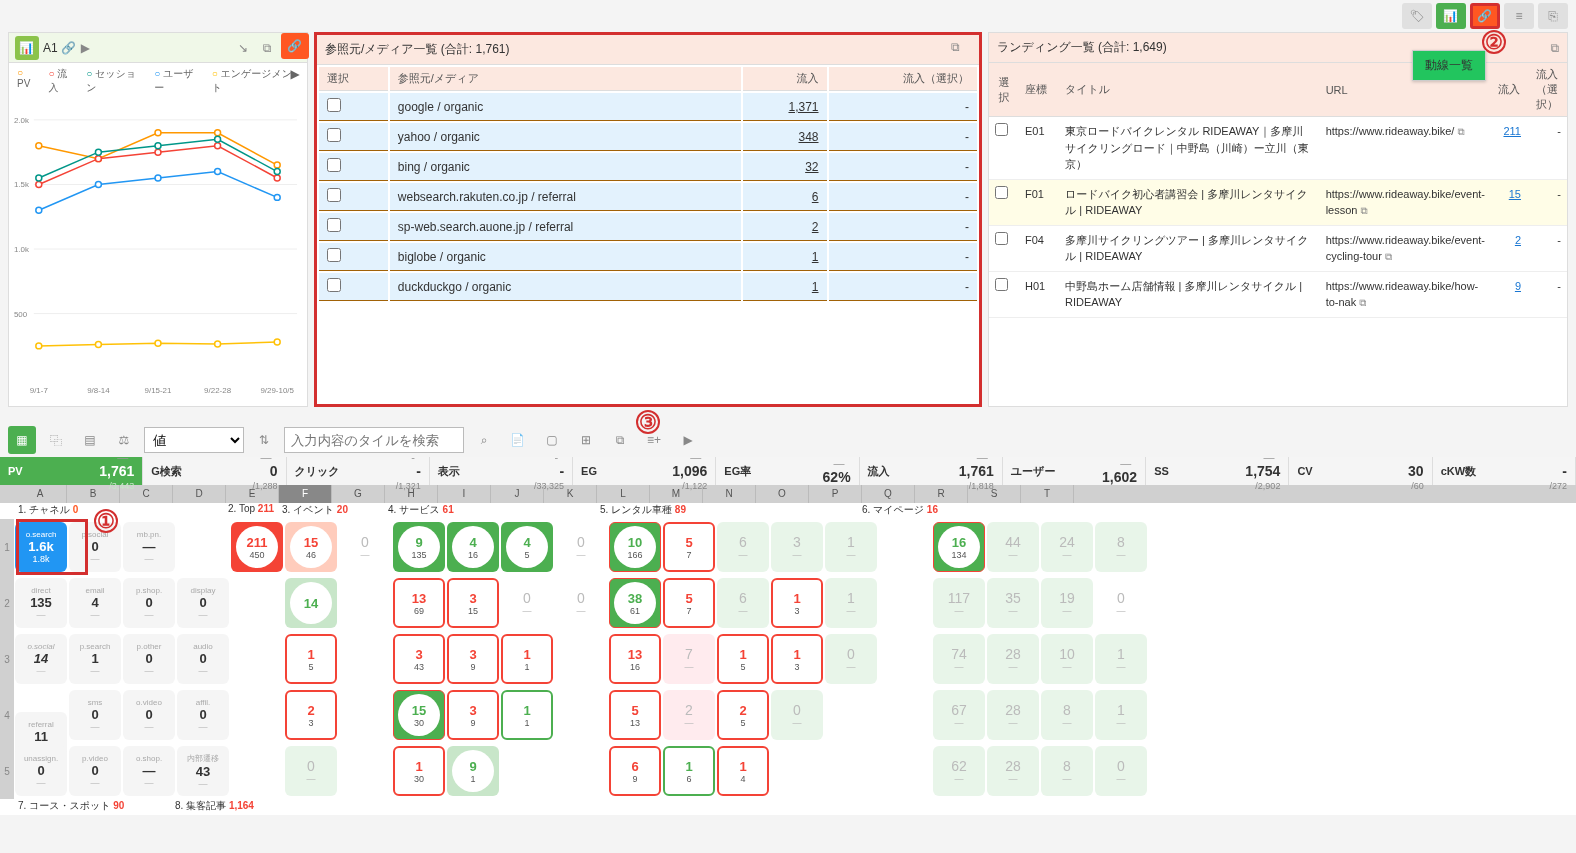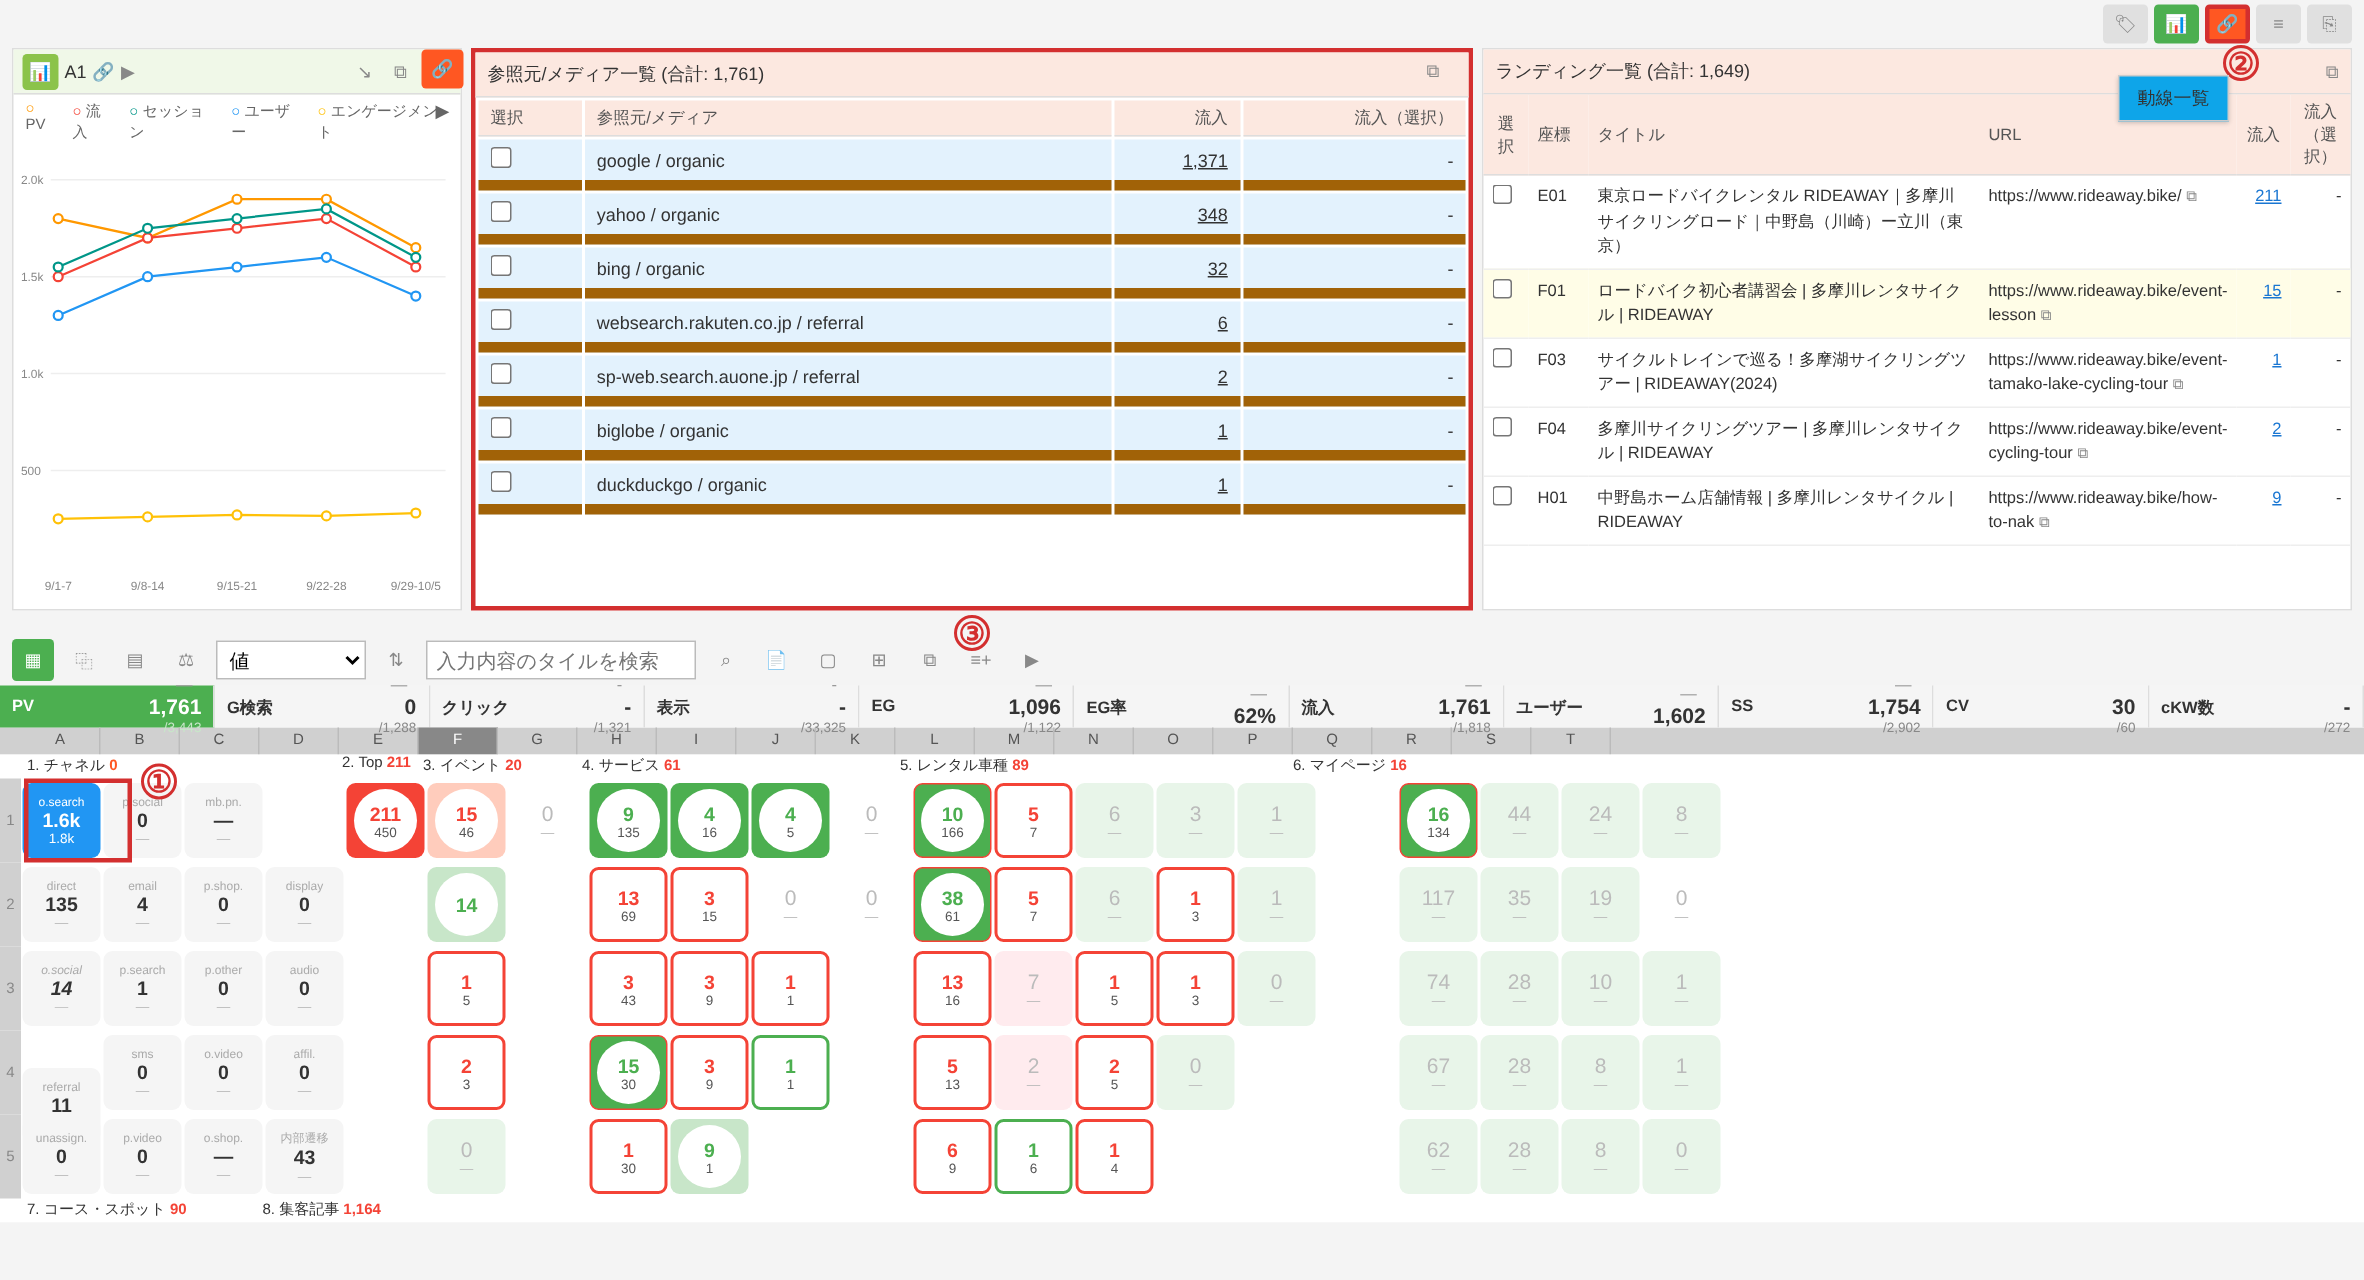--- a/index.html
+++ b/index.html
@@ -4,21 +4,21 @@
 <style>
 * { box-sizing: border-box; margin: 0; padding: 0; font-family: 'Hiragino Sans', 'Meiryo', sans-serif; }
 body { background: #f4f4f4; font-size: 12px; color: #333; width: 1576px; }
 
 
 .top-toolbar { height: 32px; display: flex; justify-content: flex-end; align-items: center; padding: 0 8px; gap: 4px; position: relative; }
 .top-toolbar .tool-btn { width: 30px; height: 26px; display: flex; align-items: center; justify-content: center; background: #e0e0e0; border-radius: 3px; cursor: pointer; color: #888; }
 .top-toolbar .tool-btn.green { background: #4caf50; color: white; }
 .top-toolbar .tool-btn.orange { background: #ff5722; color: white; }
 .top-toolbar .circled-num { position: absolute; right: 70px; top: 30px; font-size: 20px; color: #d32f2f; font-weight: bold; border: 2px solid #d32f2f; border-radius: 50%; width: 24px; height: 24px; display: flex; align-items: center; justify-content: center; }
-.tooltip-box { position: absolute; right: 90px; top: 50px; background: #0ea5e9; border: 1px solid #ccc; padding: 6px 12px; font-size: 12px; box-shadow: 0 1px 3px rgba(0,0,0,0.2); }
+.tooltip-box { position: absolute; right: 90px; top: 50px; background: #22c55e; border: 1px solid #ccc; padding: 6px 12px; font-size: 12px; box-shadow: 0 1px 3px rgba(0,0,0,0.2); }
 
 
 .main-area { display: flex; height: 375px; gap: 6px; padding: 0 8px; }
 
 
 .chart-panel { width: 300px; background: white; border: 1px solid #ddd; position: relative; }
 .chart-header { height: 30px; background: #f0f8e8; display: flex; align-items: center; padding: 0 6px; gap: 4px; border-bottom: 1px solid #ddd; }
 .chart-header .icon-box { width: 24px; height: 24px; background: #8bc34a; border-radius: 3px; display: flex; align-items: center; justify-content: center; color: white; }
 .chart-header .spacer { flex: 1; }
 .chart-header .mini-btn { width: 20px; height: 20px; color: #888; display: flex; align-items: center; justify-content: center; cursor: pointer; }
@@ -36,21 +36,21 @@
 .referrer-panel { flex: 1; background: white; border: 3px solid #d32f2f; position: relative; }
 .referrer-panel .panel-icons { position: absolute; top: -2px; left: -36px; display: flex; flex-direction: column; gap: 2px; }
 .referrer-panel .panel-icons .pi { width: 28px; height: 26px; background: #ff5722; border-radius: 3px; display: flex; align-items: center; justify-content: center; color: white; }
 .referrer-panel .panel-icons .pi.grey { background: transparent; color: #666; }
 .ref-header { height: 30px; background: #fce8e0; display: flex; align-items: center; padding: 0 8px; font-size: 12px; border-bottom: 1px solid #ddd; }
 .ref-header .spacer { flex: 1; }
 .ref-header .copy-btn { width: 20px; height: 20px; color: #888; cursor: pointer; }
 .ref-table { width: 100%; }
 .ref-table th { background: #fce8e0; text-align: left; padding: 4px 8px; font-weight: normal; font-size: 11px; color: #555; border-bottom: 1px solid #ddd; }
 .ref-table th:nth-child(3), .ref-table th:nth-child(4) { text-align: right; }
-.ref-table td { padding: 5px 8px; background: #e3f2fd; border-bottom: 7px solid #a16207; font-size: 12px; }
+.ref-table td { padding: 5px 8px; background: #e3f2fd; border-bottom: 1px solid #a16207; font-size: 12px; }
 .ref-table td:nth-child(3), .ref-table td:nth-child(4) { text-align: right; }
 .ref-table td:nth-child(3) { text-decoration: underline; color: #333; }
 .ref-table input[type=checkbox] { width: 14px; height: 14px; }
 .circled-3 { position: absolute; left: 50%; bottom: -30px; transform: translateX(-50%); font-size: 20px; color: #d32f2f; font-weight: bold; border: 2px solid #d32f2f; border-radius: 50%; width: 24px; height: 24px; display: flex; align-items: center; justify-content: center; }
 
 
 .landing-panel { flex: 1; background: white; border: 1px solid #ddd; max-width: 580px; }
 .land-header { height: 30px; background: #fce8e0; display: flex; align-items: center; padding: 0 8px; font-size: 12px; border-bottom: 1px solid #ddd; }
 .land-header .spacer { flex: 1; }
 .land-table { width: 100%; border-collapse: collapse; }
@@ -294,28 +294,20 @@
           <tr class="highlight">
     <td><input type="checkbox" style=""></td>
     <td>F01</td>
             <td>ロードバイク初心者講習会 | 多摩川レンタサイクル | RIDEAWAY</td>
     <td class="url-cell">https://www.rideaway.bike/event-lesson <span class="ext-icon">⧉</span></td>
     <td class="num link">15</td>
             <td class="num">-</td>
           </tr>
           <tr class="">
     <td><input type="checkbox" style=""></td>
-    <td>F03</td>
-            <td>サイクルトレインで巡る！多摩湖サイクリングツアー | RIDEAWAY(2024)</td>
-    <td class="url-cell">https://www.rideaway.bike/event-tamako-lake-cycling-tour <span class="ext-icon">⧉</span></td>
-    <td class="num link">1</td>
-            <td class="num">-</td>
-          </tr>
-          <tr class="">
-    <td><input type="checkbox" style=""></td>
     <td>F04</td>
             <td>多摩川サイクリングツアー | 多摩川レンタサイクル | RIDEAWAY</td>
     <td class="url-cell">https://www.rideaway.bike/event-cycling-tour <span class="ext-icon">⧉</span></td>
     <td class="num link">2</td>
             <td class="num">-</td>
           </tr>
           <tr class="">
     <td><input type="checkbox" style=""></td>
     <td>H01</td>
             <td>中野島ホーム店舗情報 | 多摩川レンタサイクル | RIDEAWAY</td>

